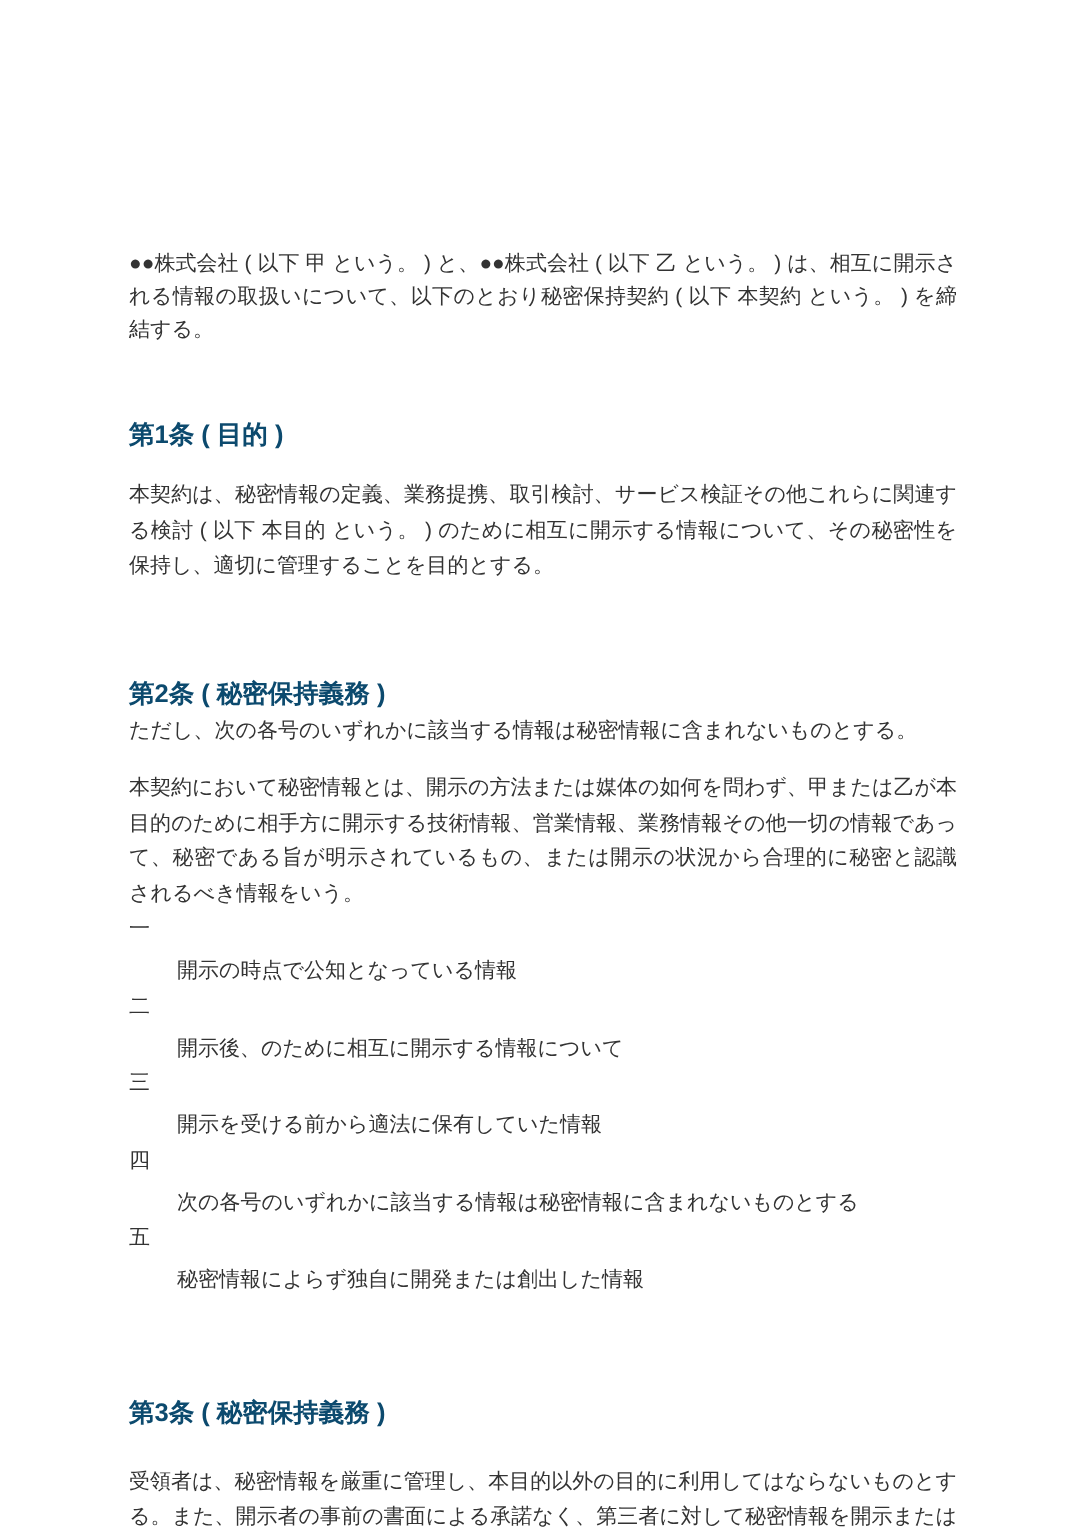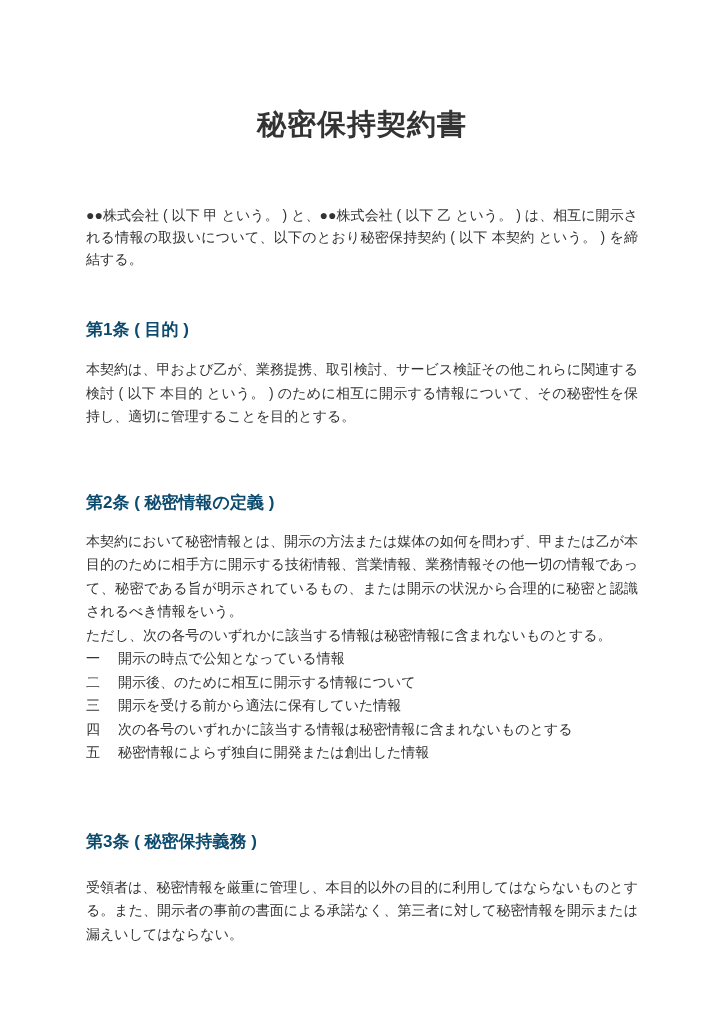--- a/index.html
+++ b/index.html
@@ -68,40 +68,40 @@
     display: flex;
     margin: 0;
   }
   .clause-marker {
     flex: 0 0 32px;
     width: 32px;
   }
   .clause-text {
     flex: 1 1 auto;
     text-align: justify;
+    margin-top: 28px;
   }
 </style>
 </head>
 <body>
 
 <div class="page">
 
-  <h1 class="doc-title">秘密保持契約書</h1>
 
   <p class="intro">●●株式会社 ( 以下 甲 という。 ) と、●●株式会社 ( 以下 乙 という。 ) は、相互に開示される情報の取扱いについて、以下のとおり秘密保持契約 ( 以下 本契約 という。 ) を締結する。</p>
 
   <section class="section section-s1">
     <h2 class="section-heading">第1条 ( 目的 )</h2>
-    <p class="para para-main">本契約は、甲および乙が、業務提携、取引検討、サービス検証その他これらに関連する検討 ( 以下 本目的 という。 ) のために相互に開示する情報について、その秘密性を保持し、適切に管理することを目的とする。</p>
+    <p class="para para-main">本契約は、秘密情報の定義、業務提携、取引検討、サービス検証その他これらに関連する検討 ( 以下 本目的 という。 ) のために相互に開示する情報について、その秘密性を保持し、適切に管理することを目的とする。</p>
   </section>
 
   <section class="section section-s2">
-    <h2 class="section-heading">第2条 ( 秘密情報の定義 )</h2>
+    <h2 class="section-heading">第2条 ( 秘密保持義務 )</h2>
+    <p class="para para-proviso">ただし、次の各号のいずれかに該当する情報は秘密情報に含まれないものとする。</p>
     <p class="para para-main">本契約において秘密情報とは、開示の方法または媒体の如何を問わず、甲または乙が本目的のために相手方に開示する技術情報、営業情報、業務情報その他一切の情報であって、秘密である旨が明示されているもの、または開示の状況から合理的に秘密と認識されるべき情報をいう。</p>
-    <p class="para para-proviso">ただし、次の各号のいずれかに該当する情報は秘密情報に含まれないものとする。</p>
 
     <ul class="clause-list">
       <li class="clause-item">
         <span class="clause-marker">一</span>
         <span class="clause-text">開示の時点で公知となっている情報</span>
       </li>
       <li class="clause-item">
         <span class="clause-marker">二</span>
         <span class="clause-text">開示後、のために相互に開示する情報について</span>
       </li>

